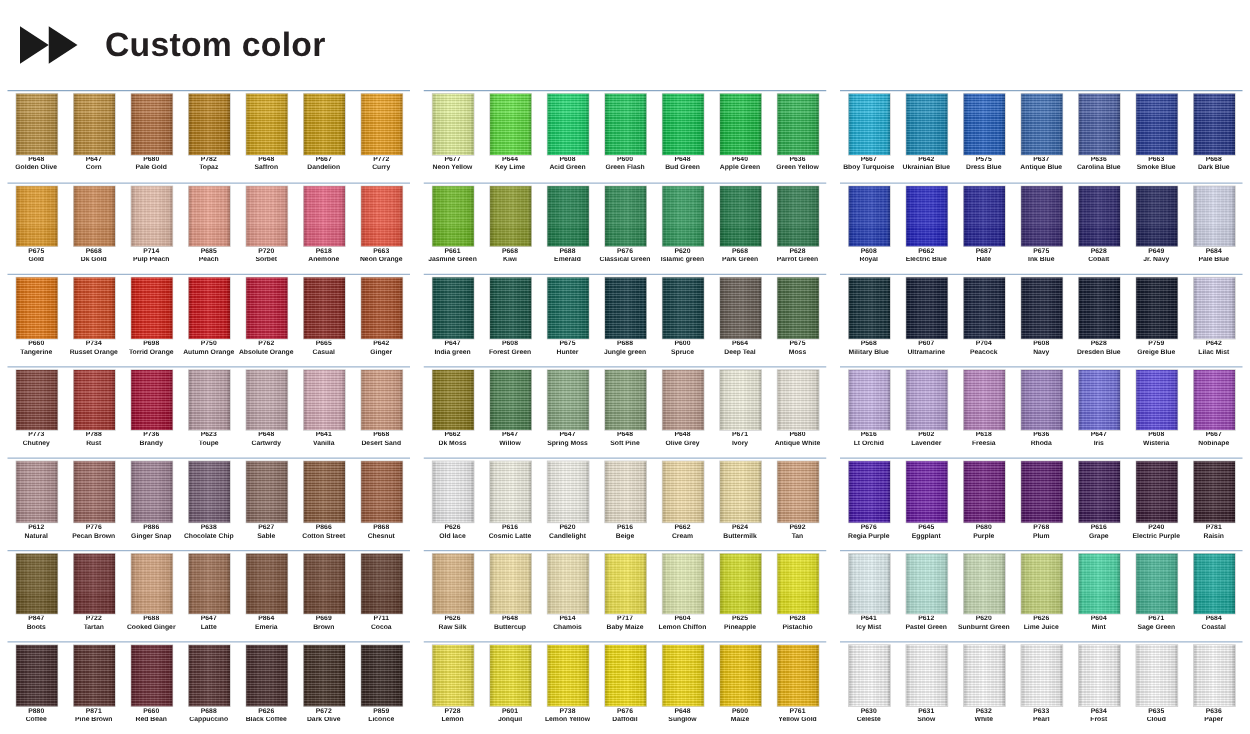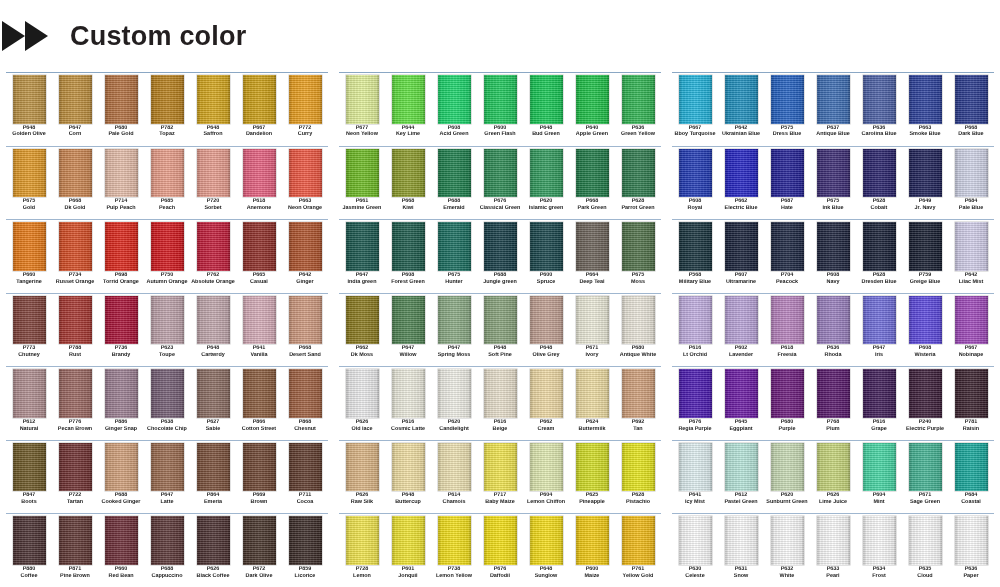--- a/index.html
+++ b/index.html
@@ -13,20 +13,21 @@
     position: relative;
   }
 
   
   #header {
     position: absolute;
     left: 0; top: 0;
     width: 916px; height: 72px;
     display: flex;
     align-items: center;
+    padding-left: 14px;
   }
   #header-icon {
     width: 54px; height: 34px;
     display: flex;
     align-items: center;
     margin-right: 16px;
     flex: 0 0 auto;
   }
   #header-title {
     font-size: 27px;

